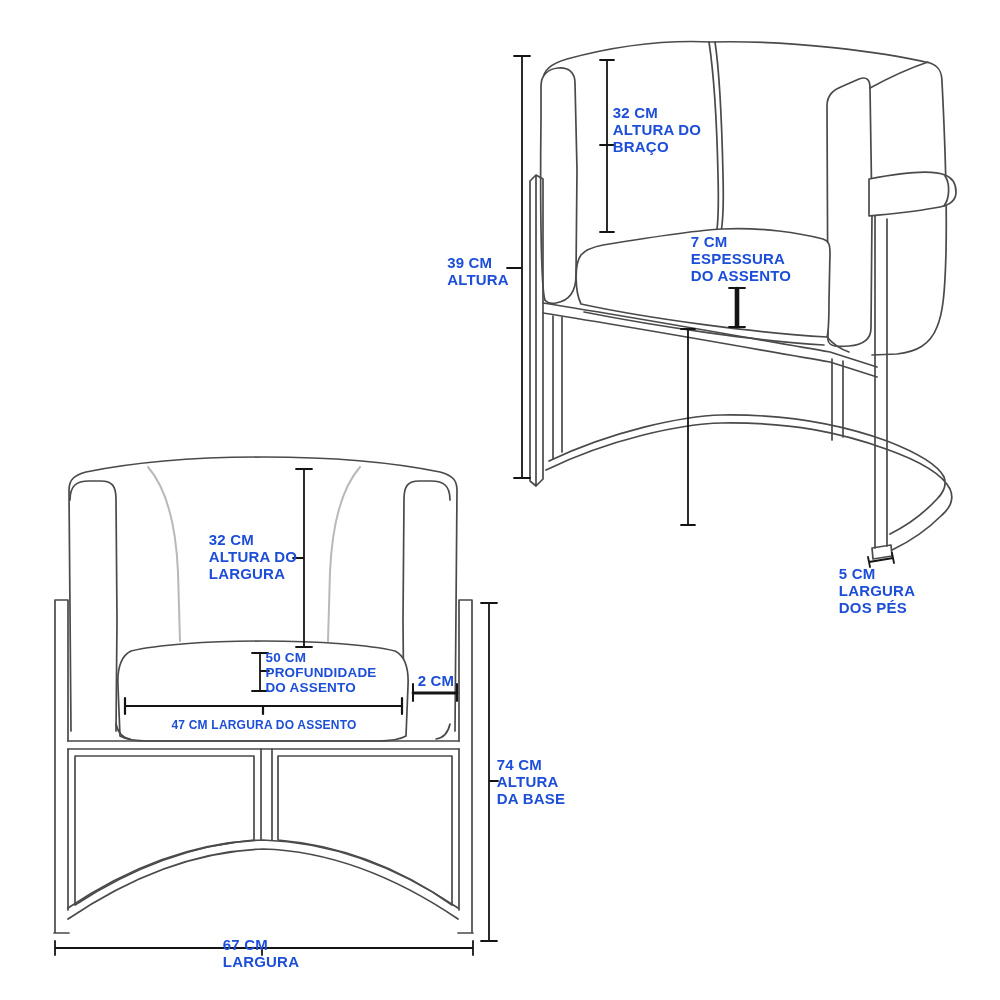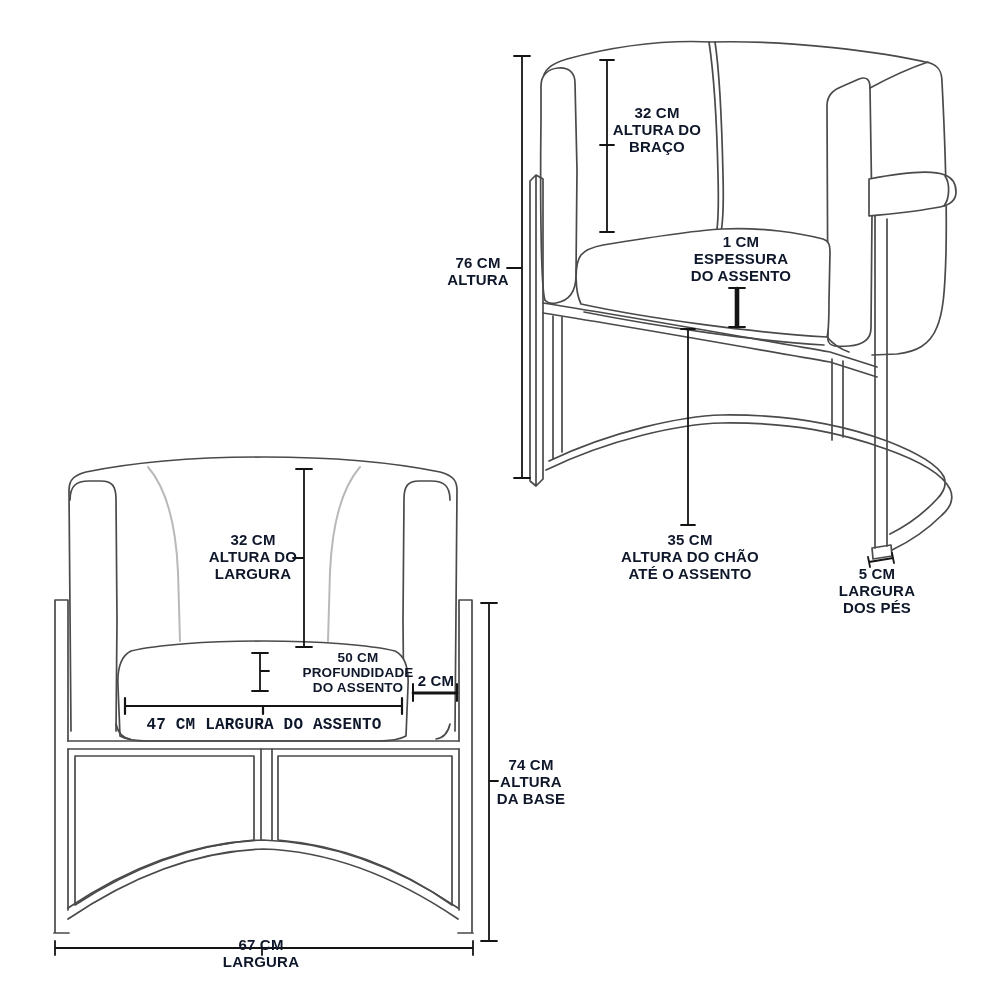--- a/index.html
+++ b/index.html
@@ -3,25 +3,25 @@
 <meta charset="utf-8">
 <style>
   html,body{margin:0;padding:0;background:#ffffff;}
   #stage{
     position:relative;width:1000px;height:1000px;background:#ffffff;
     font-family:"Liberation Sans","DejaVu Sans",sans-serif;overflow:hidden;
   }
   #drawing{position:absolute;left:0;top:0;}
   .dim-label{
     position:absolute;transform:translateX(-50%);
-    text-align:center;color:#0f172a;font-weight:bold;
+    color:#1d4ed8;font-weight:bold;
     font-size:15px;line-height:17px;letter-spacing:.2px;white-space:nowrap;
   }
-  .dim-label.small{font-size:13.5px;line-height:15px;margin-left:37px;}
-  .dim-label.wide{font-size:16px;line-height:18px;font-family:Liberation Mono, monospace;}
+  .dim-label.small{font-size:13.5px;line-height:15px;}
+  .dim-label.wide{font-size:12px;line-height:18px;}
 </style>
 </head>
 <body>
 
 <div id="stage">
 
   <svg id="drawing" width="1000" height="1000" viewBox="0 0 1000 1000" fill="none" stroke-linecap="round" stroke-linejoin="round">
 
     <g stroke="#4a4a4a" stroke-width="1.7">
 
@@ -93,35 +93,30 @@
     </g>
   </svg>
 
   <div class="dim-label" style="left:657px;top:104px">
     <div>32 CM</div>
     <div>ALTURA DO</div>
     <div>BRAÇO</div>
   </div>
 
   <div class="dim-label" style="left:741px;top:233px">
-    <div>1 CM</div>
+    <div>7 CM</div>
     <div>ESPESSURA</div>
     <div>DO ASSENTO</div>
   </div>
 
   <div class="dim-label" style="left:478px;top:254px">
-    <div>76 CM</div>
+    <div>39 CM</div>
     <div>ALTURA</div>
   </div>
 
-  <div class="dim-label" style="left:690px;top:531px">
-    <div>35 CM</div>
-    <div>ALTURA DO CHÃO</div>
-    <div>ATÉ O ASSENTO</div>
-  </div>
 
   <div class="dim-label" style="left:877px;top:565px">
     <div>5 CM</div>
     <div>LARGURA</div>
     <div>DOS PÉS</div>
   </div>
 
   <div class="dim-label" style="left:253px;top:531px">
     <div>32 CM</div>
     <div>ALTURA DO</div>

